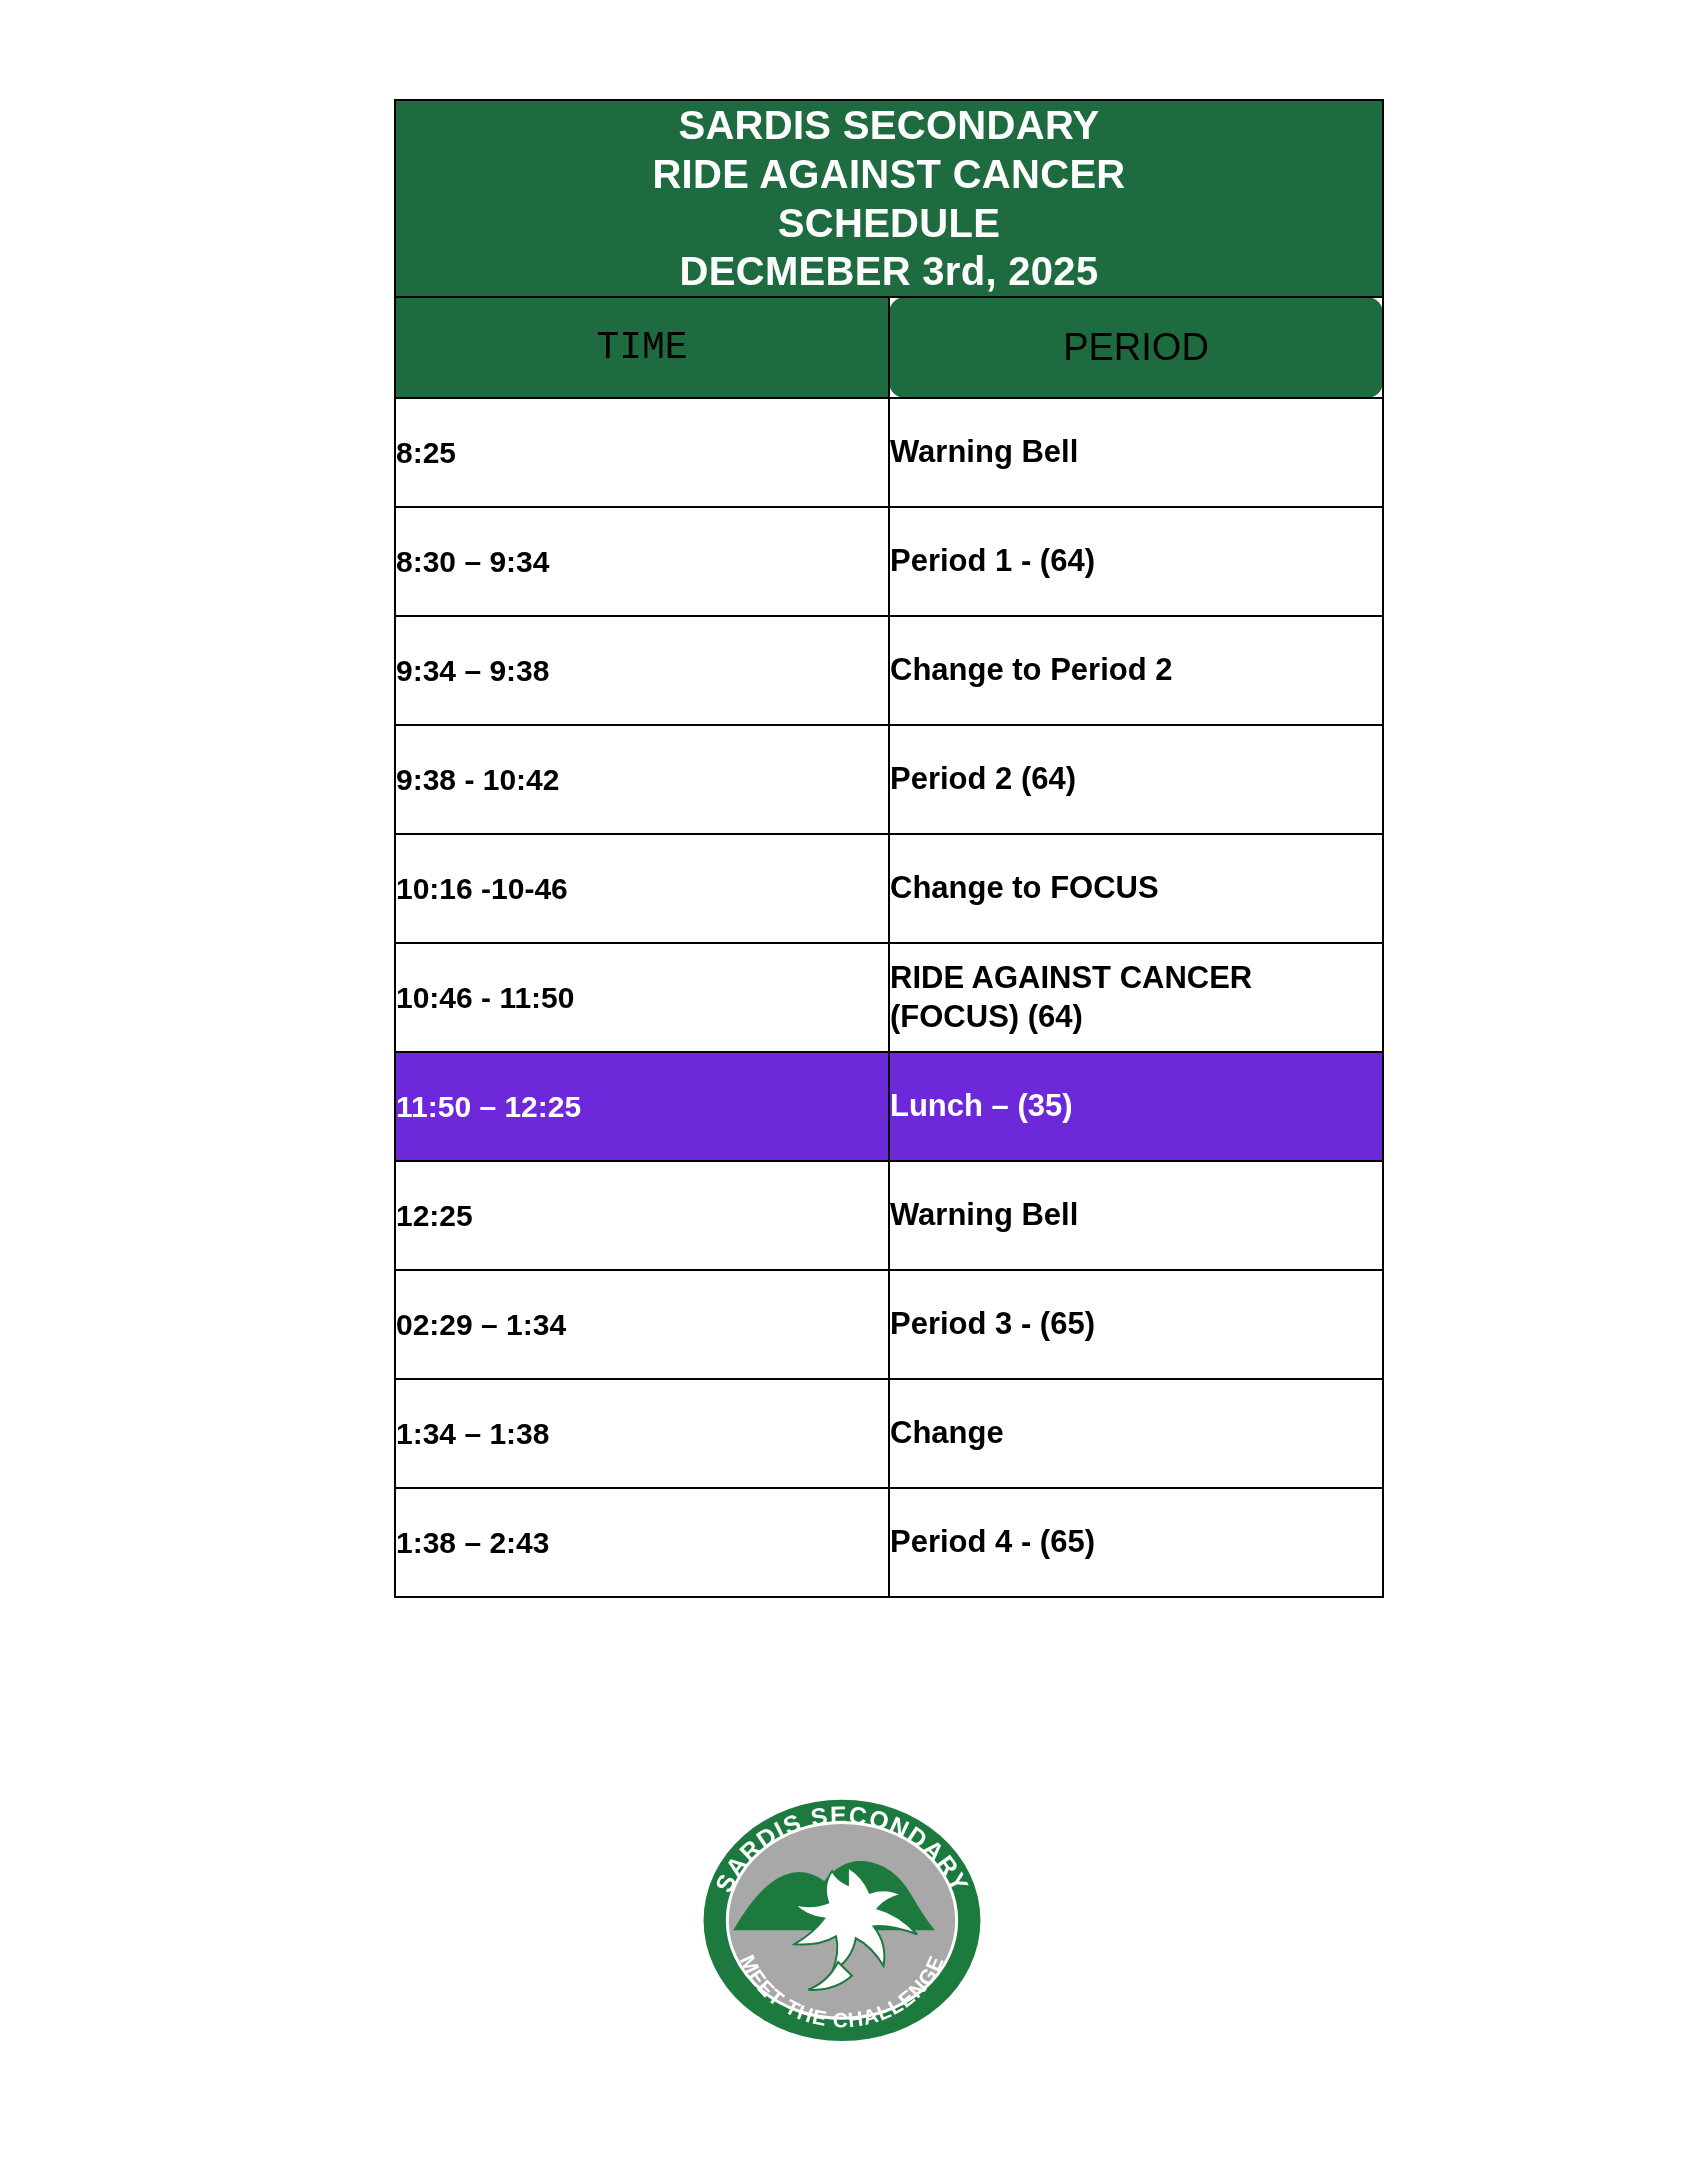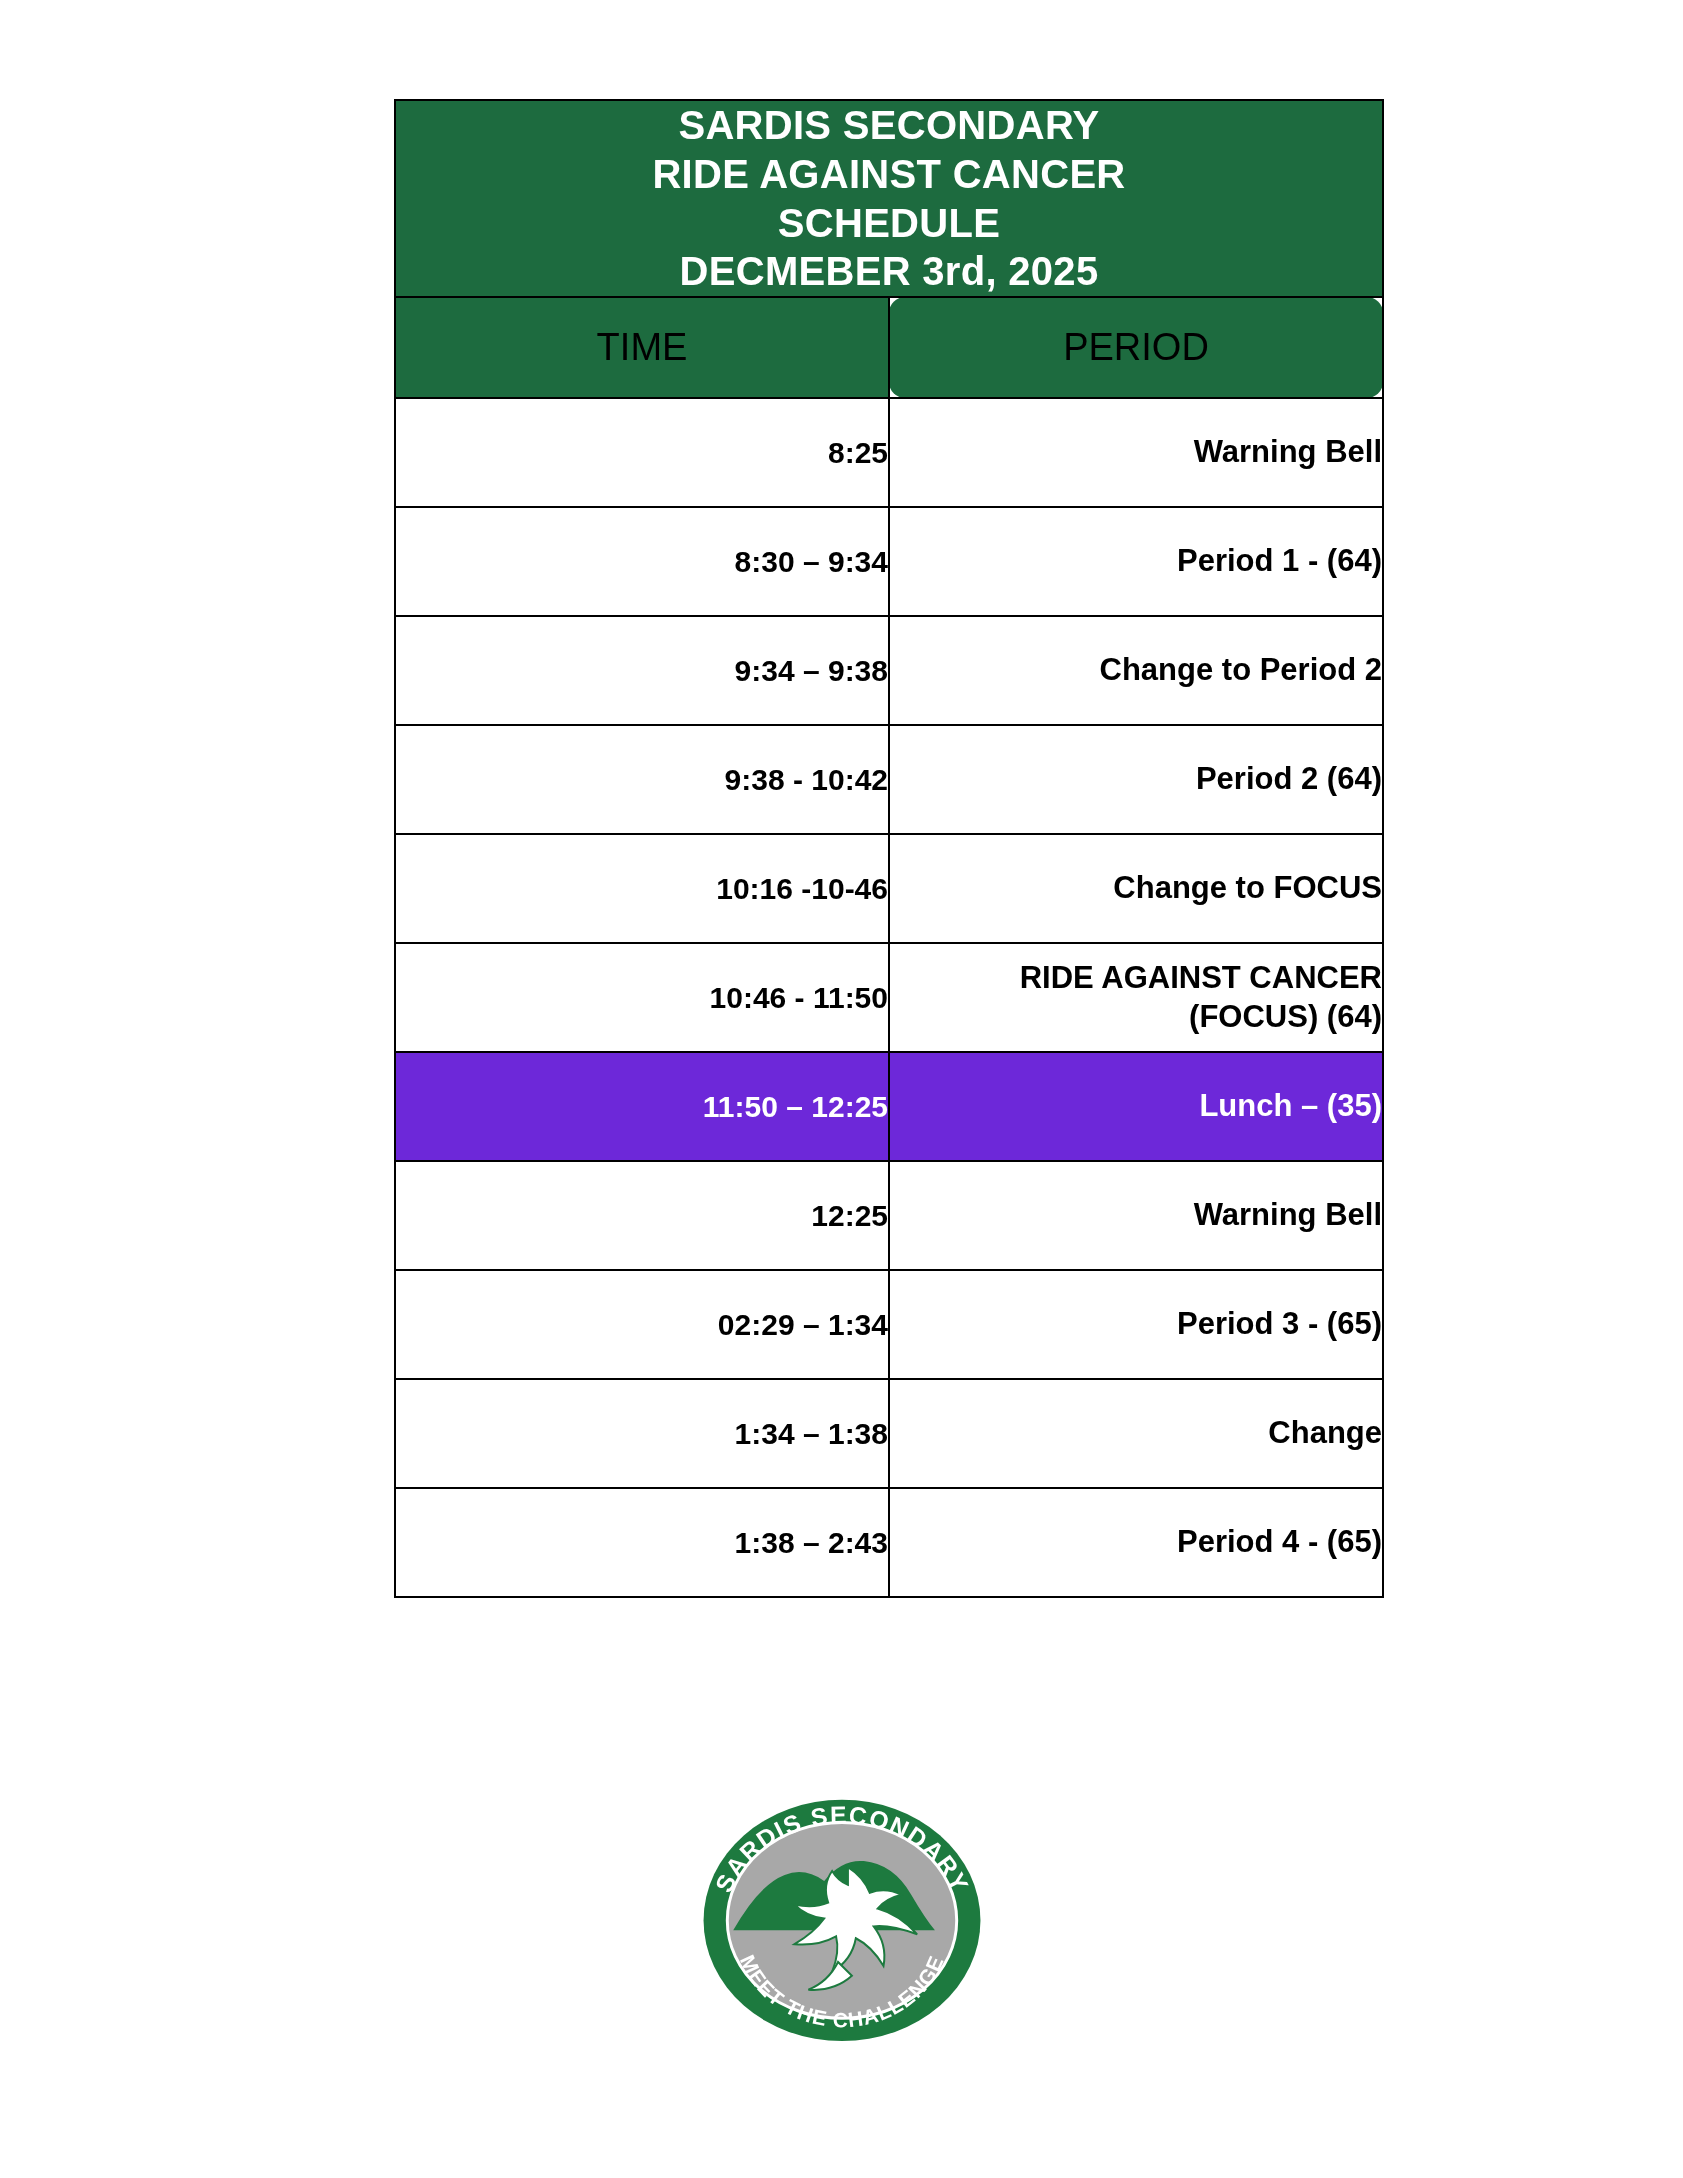--- a/index.html
+++ b/index.html
@@ -56,26 +56,26 @@
   .head-cell {
     background: #1d6b3f;
     color: #000000;
     text-align: center;
     font-weight: normal;
     font-size: 38px;
     height: 99px;
     vertical-align: middle;
   }
 
-  .col-time { width: 327px; }
+  .col-time { width: 327px; font-family: Liberation Mono, monospace; }
   .col-period { width: 659px; border-radius: 16px; }
 
   .row-cell {
     background: #ffffff;
-    text-align: right;
+    text-align: left;
     font-weight: bold;
     font-size: 31px;
     height: 107px;
     vertical-align: middle;
     line-height: 1.25;
   }
   .row-cell.time { font-size: 30px; }
   .row-cell.period { font-size: 31px; }
 
   tr.highlight .row-cell {

